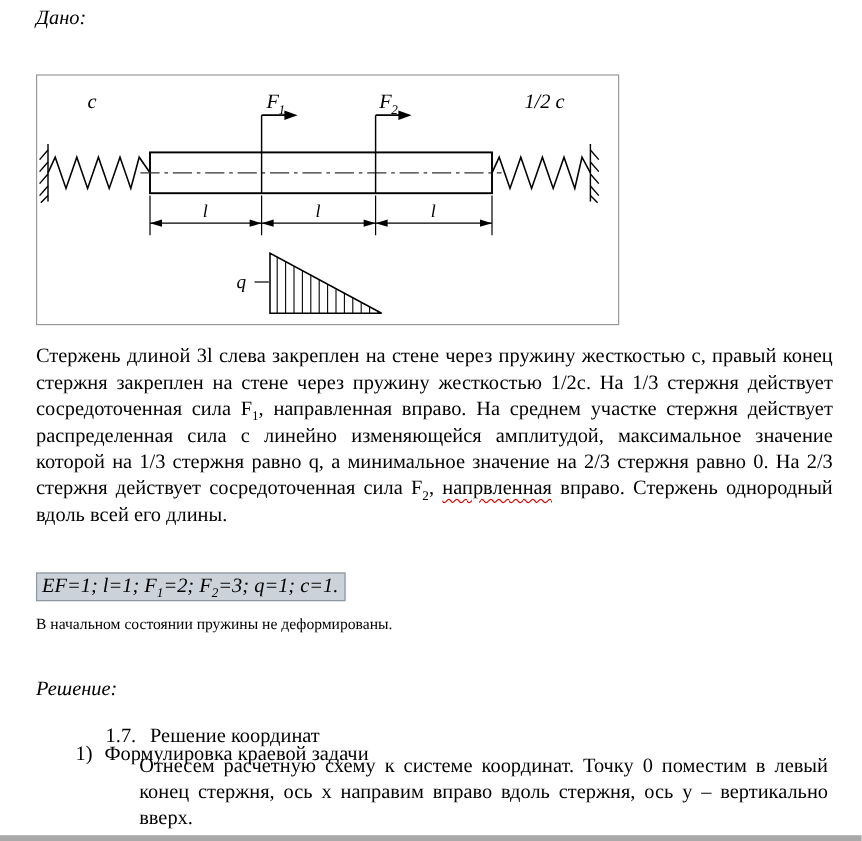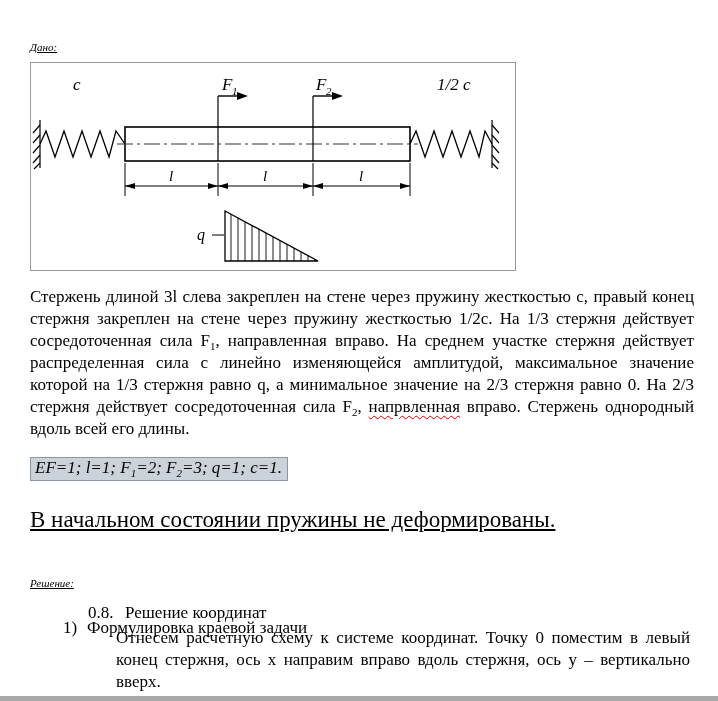--- a/index.html
+++ b/index.html
@@ -7,23 +7,21 @@
   body {
     background:#ffffff;
     font-family:"Liberation Serif", serif;
     color:#000;
     position:relative;
     overflow:hidden;
   }
   .abs { position:absolute; }
   .heading {
     font-style:italic;
-    text-decoration:underline;
-    font-size:11px;
-    margin-top:36px;
+    font-size:17px;
   }
   .para {
     font-size:17px;
     line-height:22px;
     text-align:justify;
   }
   sub.fsub { font-size:11px; line-height:0; }
   .misspell {
     text-decoration-line:underline;
     text-decoration-style:wavy;
@@ -33,21 +31,21 @@
   }
   .formula-box {
     display:inline-block;
     font-size:17px;
     font-style:italic;
     background:#ccd2d9;
     border:1px solid #8d97a2;
     padding:0 5px 2px 4px;
     line-height:20px;
   }
-  .plain-line { font-size:23px; line-height:22px;text-decoration:underline; }
+  .plain-line { font-size:13px; line-height:22px; }
   .list-line { font-size:17px; line-height:22px; }
   .num { display:inline-block; }
   .num-1 { width:24px; }
   .num-11 { width:37px; }
   .diagram-box {
     border:1px solid #999;
     background:#fff;
   }
   .bottom-bar {
     position:absolute; left:0; right:0; bottom:0;
@@ -148,31 +146,31 @@
       <line x1="181" y1="172" x2="193" y2="172" stroke="#000" stroke-width="1"></line>
     </g>
     <text x="166" y="177" font-size="16" font-style="italic">q</text>
   </svg>
 </div>
 
 <div class="abs para" style="left:30px; top:286px; width:664px;">
   <span>Стержень длиной 3l слева закреплен на стене через пружину жесткостью c, правый конец стержня закреплен на стене через пружину жесткостью 1/2c. На 1/3 стержня действует сосредоточенная сила F</span><sub class="fsub">1</sub><span>, направленная вправо. На среднем участке стержня действует распределенная сила с линейно изменяющейся амплитудой, максимальное значение которой на 1/3 стержня равно q, а минимальное значение на 2/3 стержня равно 0. На 2/3 стержня действует сосредоточенная сила F</span><sub class="fsub">2</sub><span>, </span><span class="misspell">напрвленная</span><span> вправо. Стержень однородный вдоль всей его длины.</span>
 </div>
 
-<div class="abs" style="left:30px; top:457px;">
+<div class="abs" style="left:30px; top:477px;">
   <span class="formula-box"><span>EF=1; l=1; F</span><sub class="fsub">1</sub><span>=2; F</span><sub class="fsub">2</sub><span>=3; q=1; c=1.</span></span>
 </div>
 
 <div class="abs plain-line" style="left:30px; top:509px;">В начальном состоянии пружины не деформированы.</div>
 
-<div class="abs heading" style="left:30px; top:541px;">Решение:</div>
+<div class="abs heading" style="left:30px; top:564px;">Решение:</div>
 
 <div class="abs list-line" style="left:63px; top:577px;margin-top:40px;">
   <span class="num num-1">1)</span><span>Формулировка краевой задачи</span>
 </div>
 
 <div class="abs list-line" style="left:88px; top:602px;">
-  <span class="num num-11">0.8.</span><span>Решение координат</span>
+  <span class="num num-11">1.7.</span><span>Решение координат</span>
 </div>
 
 <div class="abs para" style="left:116px; top:627px; width:574px;">Отнесем расчетную схему к системе координат. Точку 0 поместим в левый конец стержня, ось x направим вправо вдоль стержня, ось y – вертикально вверх.</div>
 
 <div class="bottom-bar"></div>
 
 </body></html>

